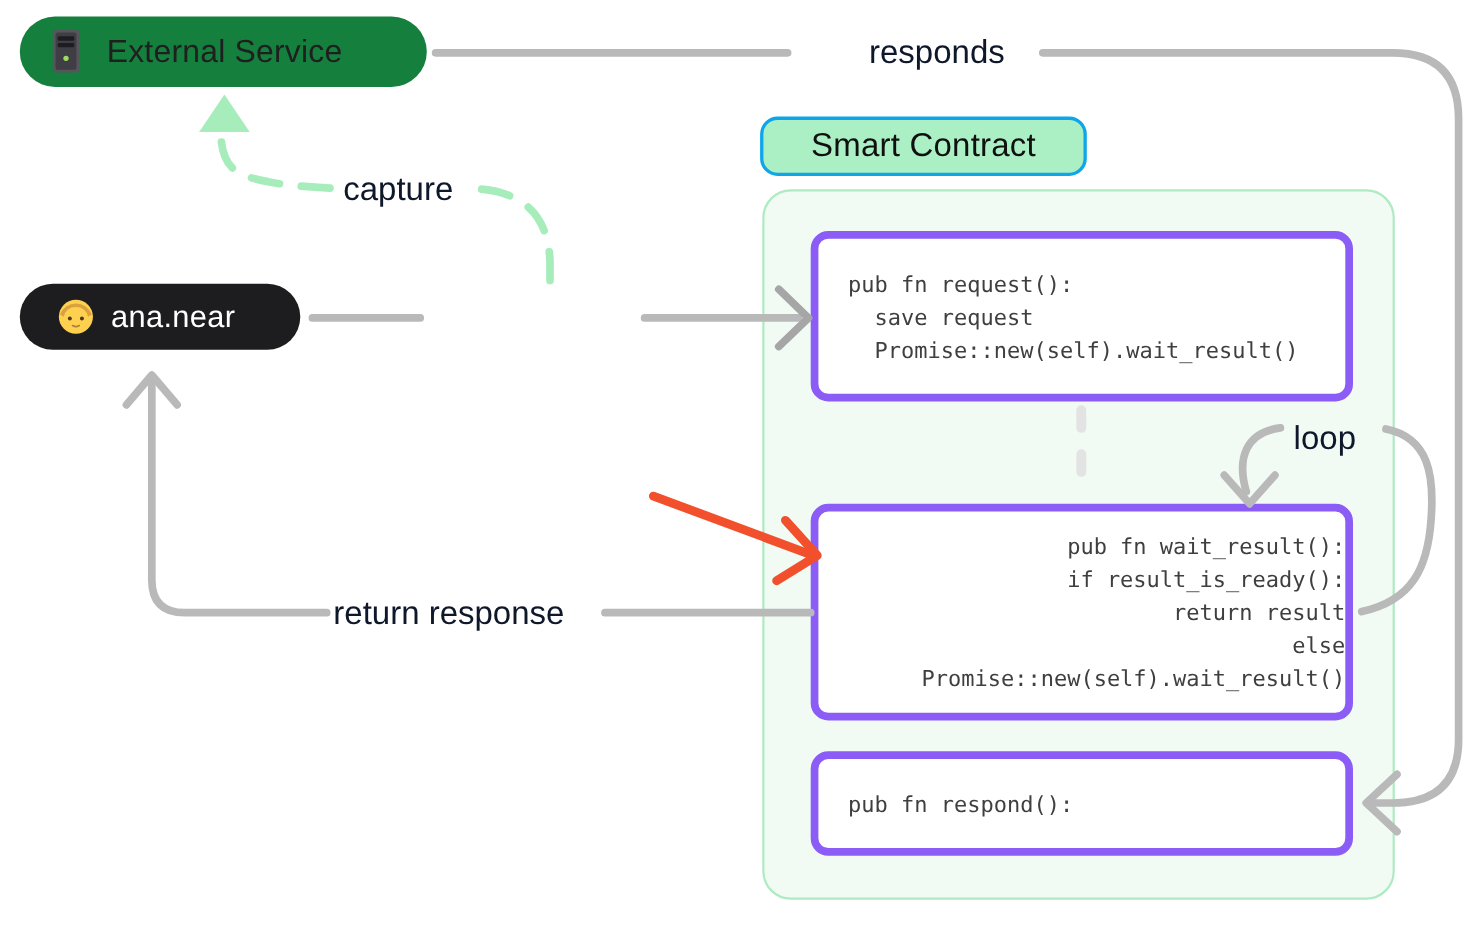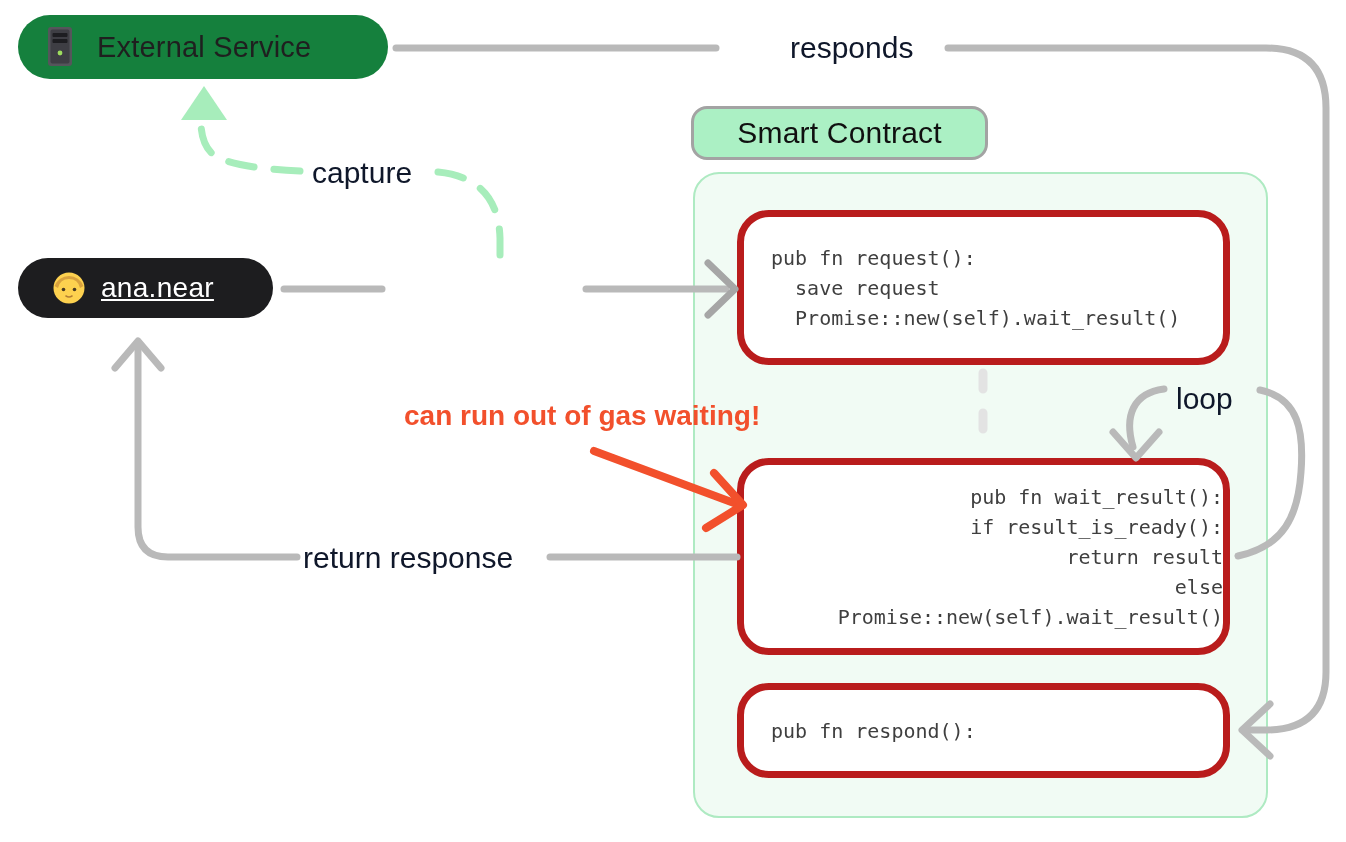--- a/index.html
+++ b/index.html
@@ -28,25 +28,25 @@
   .pill-external .label{
     font-size:29px;color:#1f1f1f;letter-spacing:.2px;
   }
   .pill-user{
     left:18px;top:258px;width:255px;height:60px;
     background:#1d1d1f;border-radius:30px;
     padding-left:34px;gap:15px;
     z-index:4;
   }
   .pill-user .label{
-    font-size:28px;color:#ffffff;letter-spacing:.3px;text-decoration:underline;
+    font-size:28px;color:#ffffff;letter-spacing:.3px;
   }
   .pill-contract{
     left:691px;top:106px;width:297px;height:54px;
-    background:#abf0c4;border:3px solid #a3a3a3;border-radius:16px;
+    background:#abf0c4;border:3px solid #0ea5e9;border-radius:16px;
     justify-content:center;
     z-index:4;
     text-align:center;
   }
   .pill-contract .label{
     font-size:30px;color:#101010;letter-spacing:.2px;
   }
   
   .contract-container{
     position:absolute;
@@ -55,22 +55,22 @@
     background:#f1fbf4;
     border:2px solid #aeeac2;
     border-radius:26px;
     z-index:1;
   }
   
   .code-box{
     position:absolute;
     box-sizing:border-box;
     background:#ffffff;
-    border:7px solid #b91c1c;
-    border-radius:32px;
+    border:7px solid #8b5cf6;
+    border-radius:16px;
     display:flex;flex-direction:column;justify-content:center;
     padding-left:27px;
     z-index:2;
   }
   .code-box .code-line{
     white-space:pre;
     font-family:"DejaVu Sans Mono", monospace;
     font-size:20px;line-height:30px;
     color:#3f3f3f;
   }
@@ -150,21 +150,20 @@
   </div>
 
   <div class="code-box box-respond">
     <div class="code-line">pub fn respond():</div>
   </div>
 
   <div class="edge-label" style="left:790px;top:31px;">responds</div>
   <div class="edge-label" style="left:312px;top:156px;">capture</div>
   <div class="edge-label" style="left:303px;top:541px;">return response</div>
   <div class="edge-label" style="left:1176px;top:382px;">loop</div>
-  <div class="warning-label" style="color:#f2502c;">can run out of gas waiting!</div>
 
   <svg class="overlay" width="1346" height="842" viewBox="0 0 1346 842">
     <g fill="none" stroke="#b9b9b9" stroke-width="7" stroke-linecap="round" stroke-linejoin="round">
 
       <path d="M 396 48 H 716"></path>
       <path d="M 948 48 H 1266 Q 1326 48 1326 108 V 672 Q 1326 730 1266 730 H 1250"></path>
       <path d="M 1270 704 L 1242 730 L 1270 756"></path>
 
       <path d="M 284 289 H 382"></path>
       <path d="M 586 289 H 726"></path>

